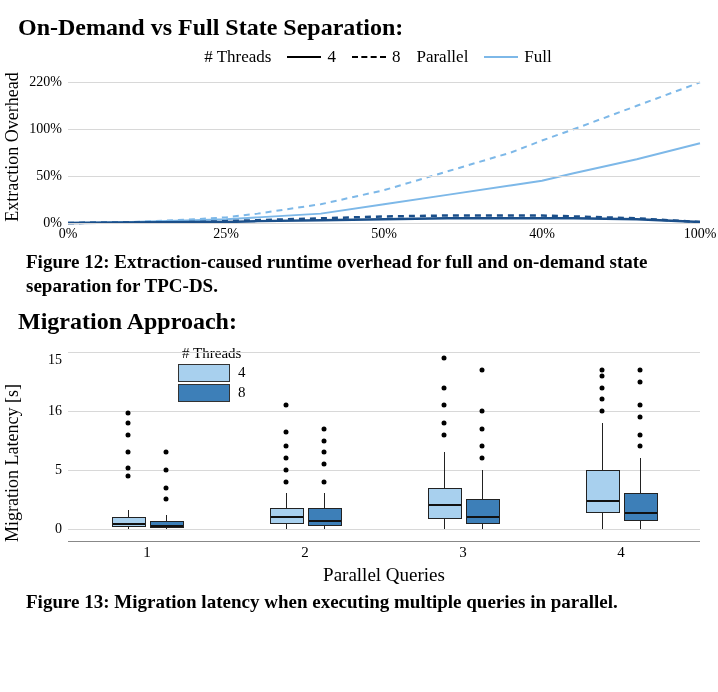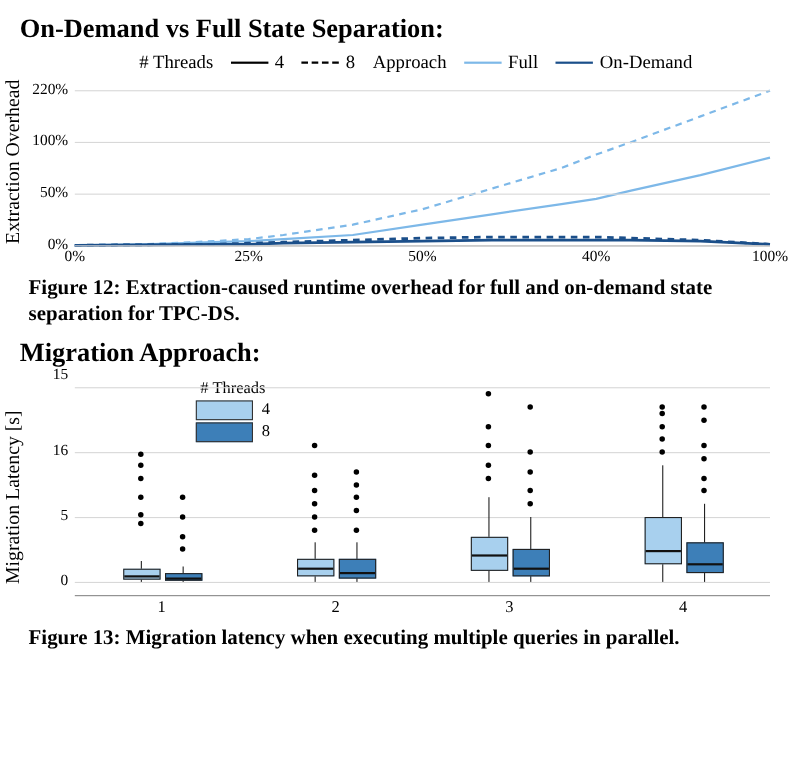--- a/index.html
+++ b/index.html
@@ -118,28 +118,24 @@
   <div class="legend-row">
     <span># Threads</span>
     <span class="legend-item">
         <span class="swatch-line"></span>
         <span>4</span>
       </span>
     <span class="legend-item">
         <span class="swatch-line dashed"></span>
         <span>8</span>
       </span>
-    <span>Approach</span>
+    <span>Parallel</span>
     <span class="legend-item">
         <span class="swatch-line lightblue"></span>
         <span>Full</span>
-      </span>
-    <span class="legend-item">
-        <span class="swatch-line darkblue"></span>
-        <span>On-Demand</span>
       </span>
   </div>
 
   <div class="plot-area" id="plot12">
     <svg class="lines" id="svg12" viewBox="0 0 632 150">
         <path d="M0,150L63.2,149.0625L126.4,147.1875L158,146.25L189.6,144.375L252.8,140.625L316,131.25L379.2,121.875L442.4,112.5L474,107.8125L505.6,100.3125L568.8000000000001,86.25L632,70.3125" fill="none" stroke="#7db8e8" stroke-width="2"></path>
         <path d="M0,150L63.2,149.0625L126.4,146.25L158,144.375L189.6,140.625L252.8,131.25L316,117.1875L379.2,98.4375L442.4,79.6875L474,67.5L505.6,56.25L568.8000000000001,32.8125L632,9.375" fill="none" stroke="#7db8e8" stroke-width="2" stroke-dasharray="6,5"></path>
         <path d="M0,150L63.2,149.53125L126.4,149.0625L158,149.0625L189.6,148.125L252.8,147.1875L316,146.25L379.2,145.3125L442.4,145.3125L474,145.3125L505.6,145.3125L568.8000000000001,146.25L632,149.0625" fill="none" stroke="#1b4f8a" stroke-width="2.5"></path>
         <path d="M0,150L63.2,149.53125L126.4,149.0625L158,148.125L189.6,147.1875L252.8,145.3125L316,143.4375L379.2,142.5L442.4,142.5L474,142.5L505.6,143.4375L568.8000000000001,145.3125L632,149.0625" fill="none" stroke="#1b4f8a" stroke-width="2.5" stroke-dasharray="6,5"></path>
       </svg>
@@ -180,21 +176,21 @@
           <span>8</span>
         </div>
     </div>
   <div class="grid-h" style="top: 188.235px;"></div>
       <div class="ytick" style="top: 188.235px;">0</div>
       <div class="grid-h" style="top: 129.412px;"></div>
       <div class="ytick" style="top: 129.412px;">5</div>
       <div class="grid-h" style="top: 70.5882px;"></div>
       <div class="ytick" style="top: 70.5882px;">16</div>
       <div class="grid-h" style="top: 11.7647px;"></div>
-      <div class="ytick" style="top: 1px;">15</div>
+      <div class="ytick" style="top: 19px;">15</div>
       <div class="whisker" style="left: 60px; top: 169.412px; height: 18.8235px;"></div>
       <div class="box light" style="left: 44px; width: 32px; top: 176.471px; height: 8.23529px;">
         <div class="median" style="top: 4.70588px;"></div>
       </div>
       <div class="outlier" style="left: 60px; top: 135.294px;"></div>
       <div class="outlier" style="left: 60px; top: 127.059px;"></div>
       <div class="outlier" style="left: 60px; top: 111.765px;"></div>
       <div class="outlier" style="left: 60px; top: 94.1176px;"></div>
       <div class="outlier" style="left: 60px; top: 82.3529px;"></div>
       <div class="outlier" style="left: 60px; top: 72.9412px;"></div>
@@ -262,15 +258,16 @@
       <div class="outlier" style="left: 572px; top: 64.7059px;"></div>
       <div class="outlier" style="left: 572px; top: 41.1765px;"></div>
       <div class="outlier" style="left: 572px; top: 29.4118px;"></div>
     </div>
   <div class="xaxis" id="xaxis13">
       <div class="xtick13" style="left: 79px;">1</div>
       <div class="xtick13" style="left: 237px;">2</div>
       <div class="xtick13" style="left: 395px;">3</div>
       <div class="xtick13" style="left: 553px;">4</div>
     </div>
+  <div class="xlabel">Parallel Queries</div>
 </div>
 
 <div class="caption">Figure 13: Migration latency when executing multiple queries in parallel.</div>
 
 </body></html>

